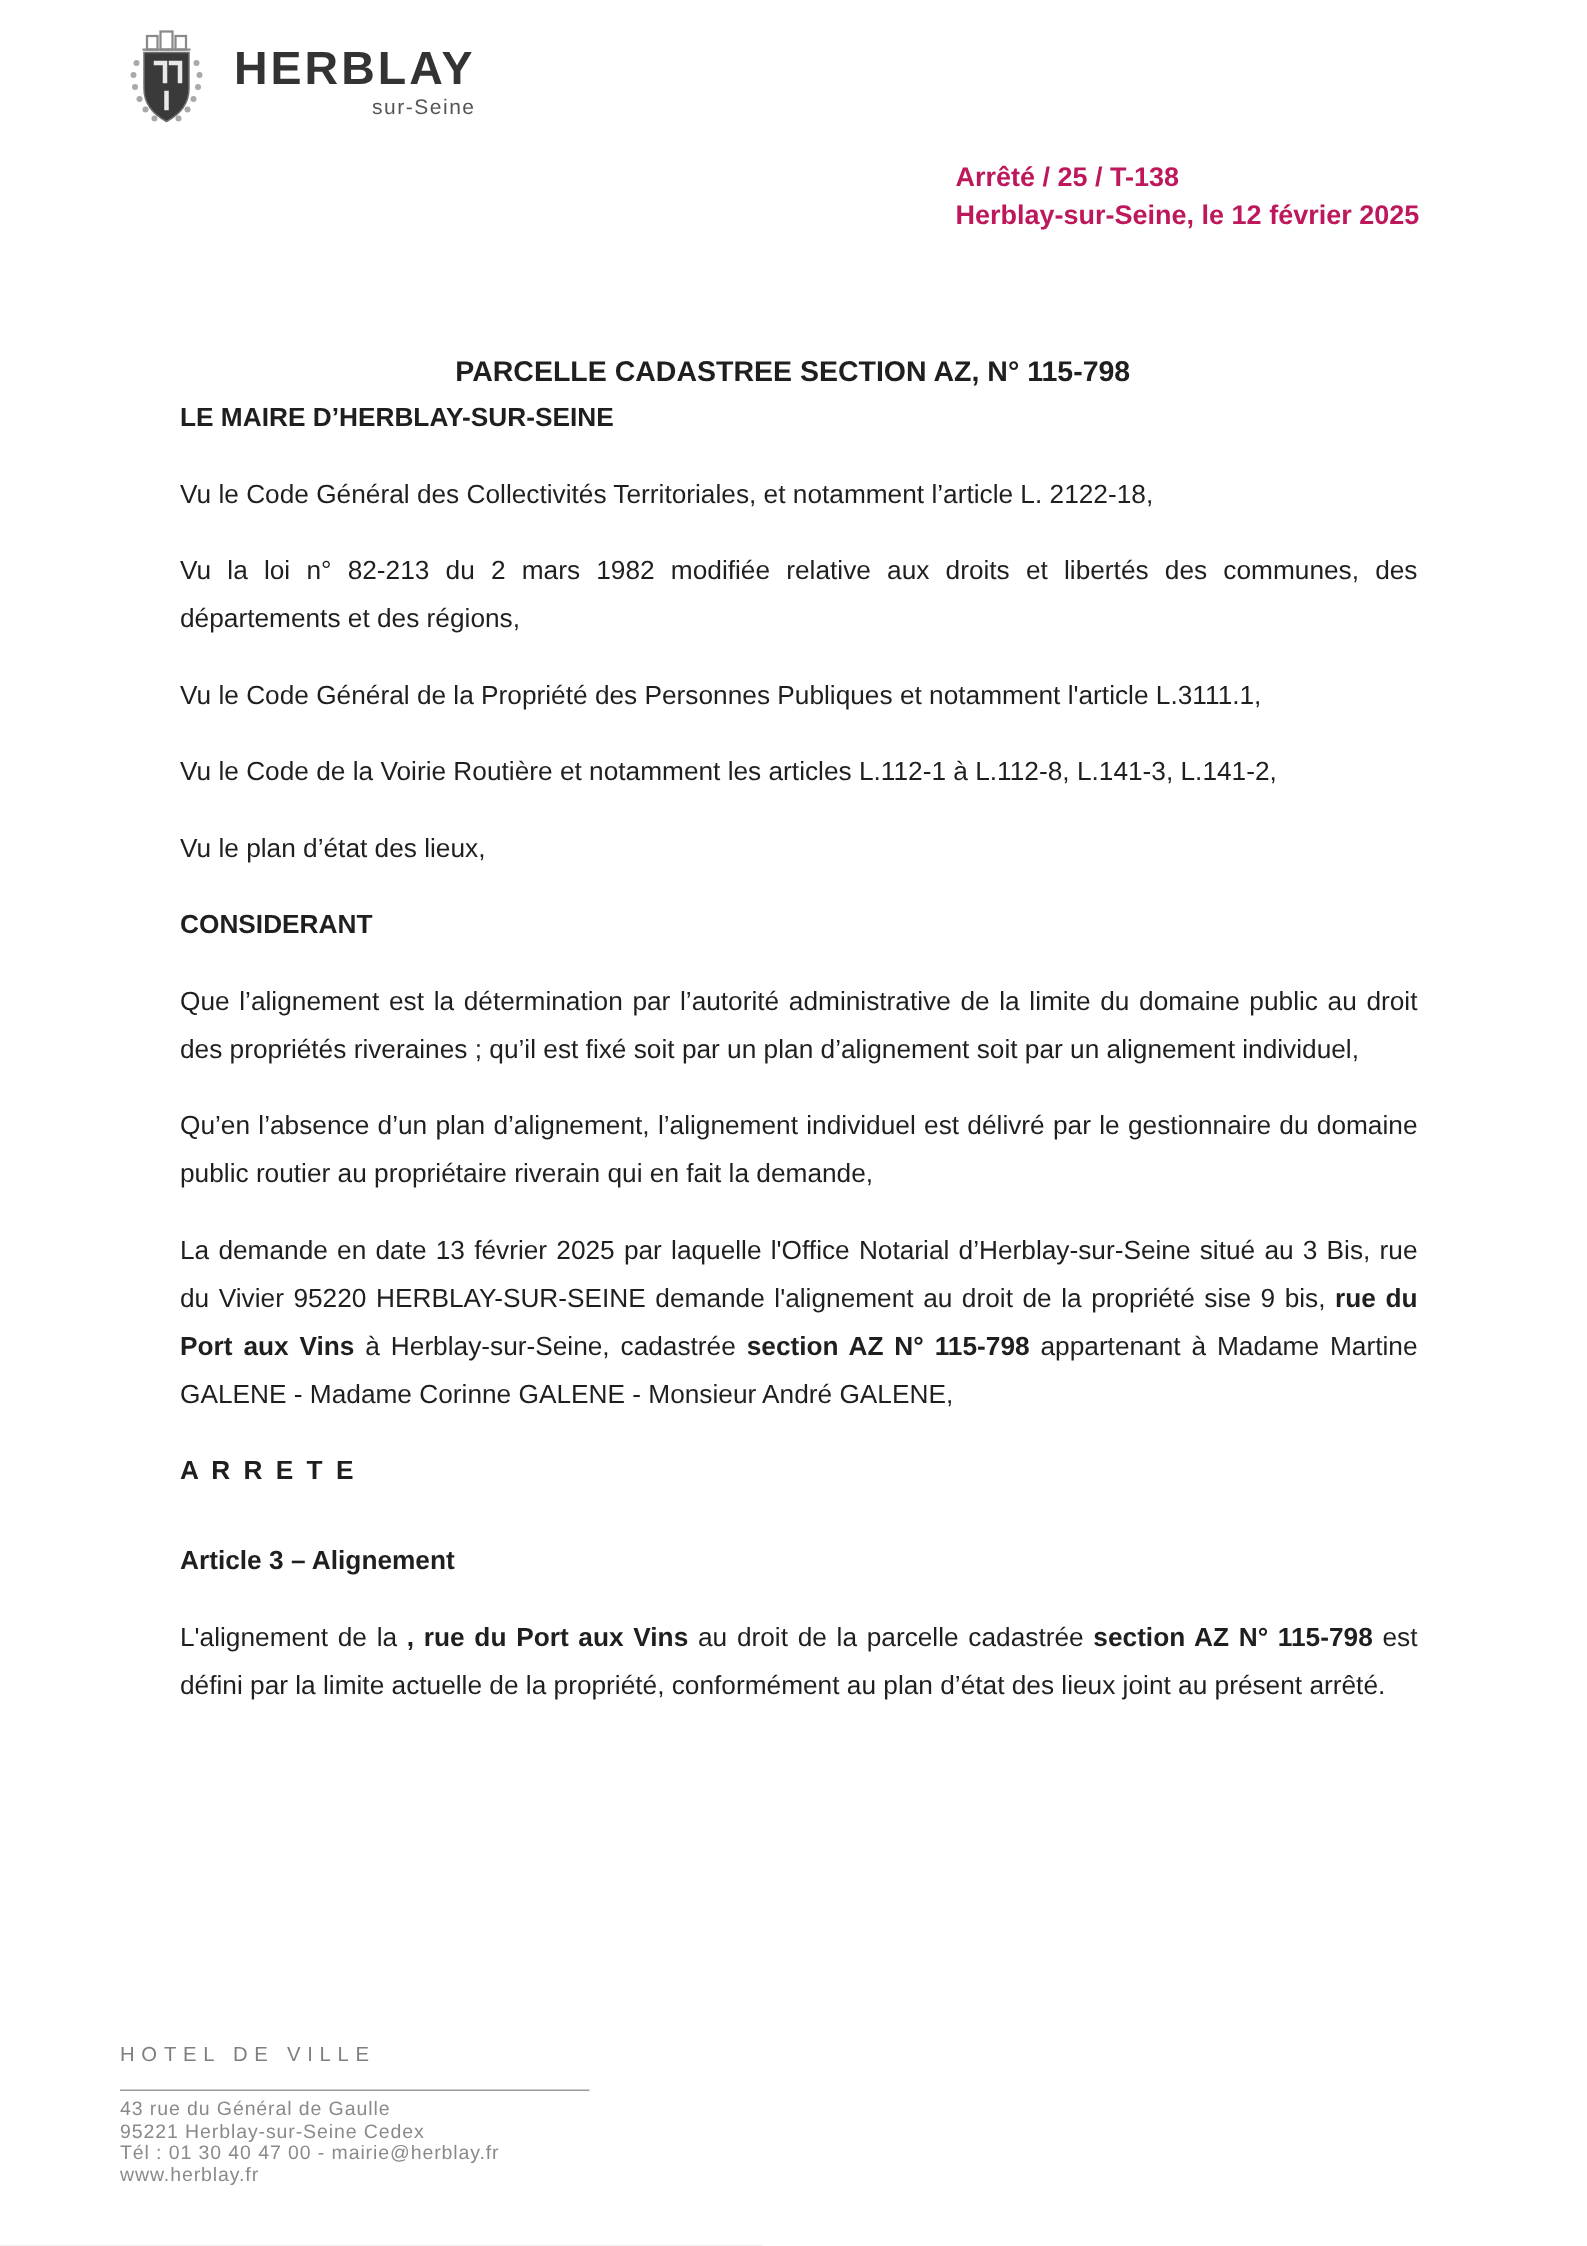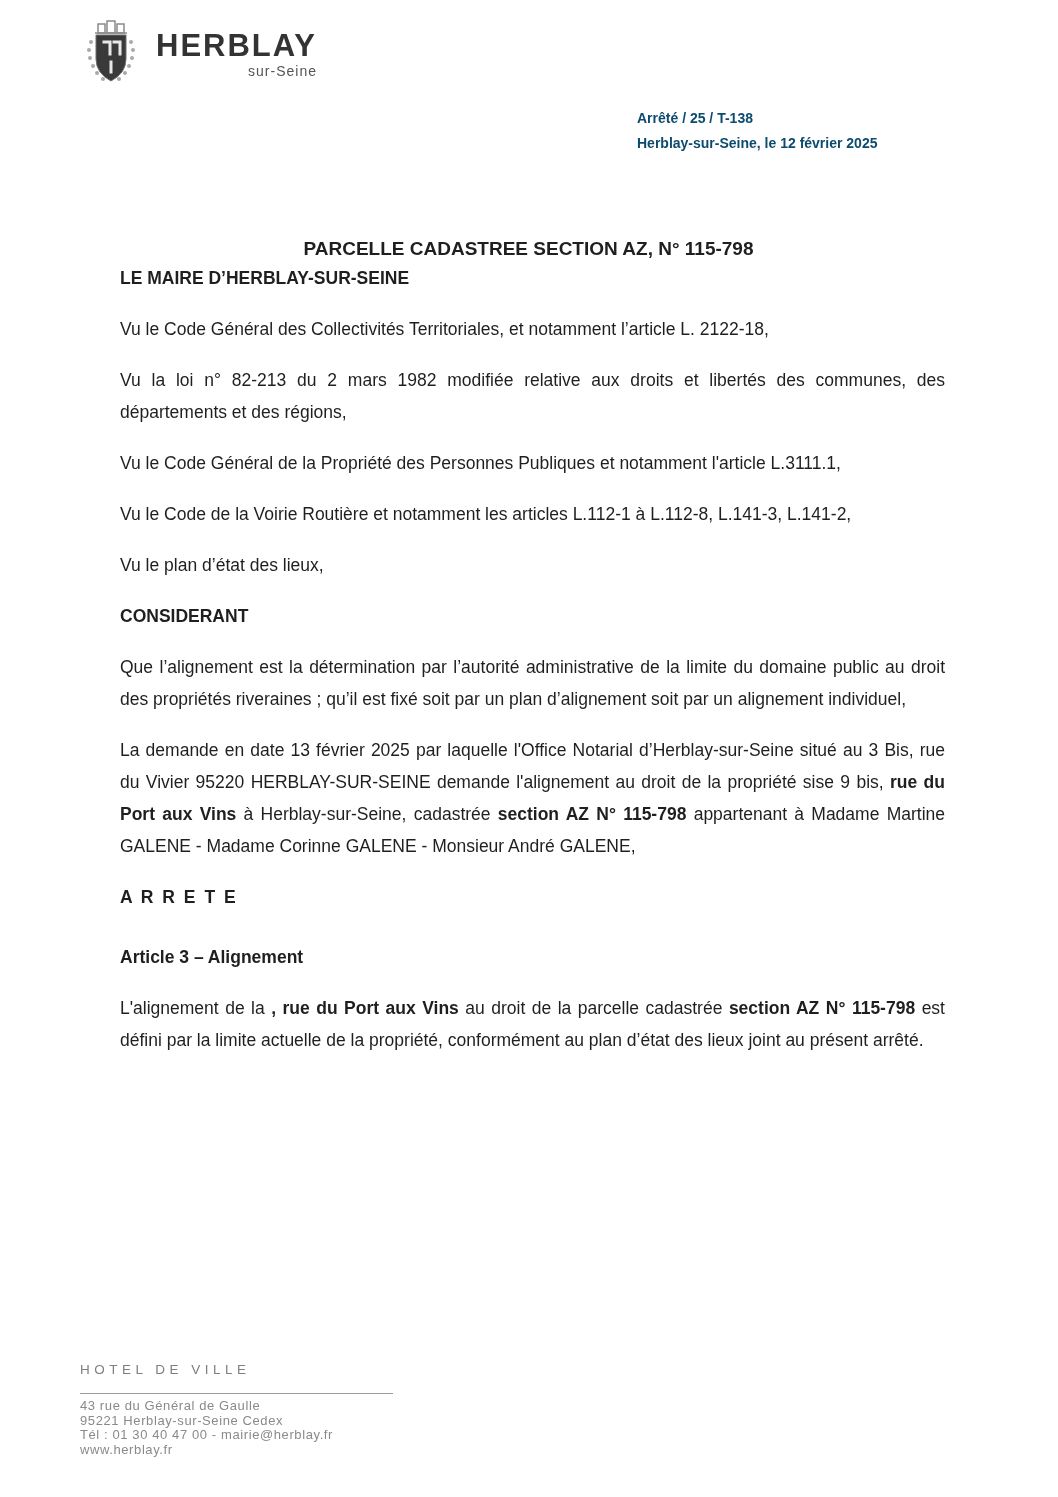--- a/index.html
+++ b/index.html
@@ -19,21 +19,21 @@
   .logo-text{margin-left:19px;padding-top:12px;}
   .logo-name{
     font-size:31px;font-weight:600;letter-spacing:2px;color:#333333;line-height:32px;
   }
   .logo-sub{
     text-align:right;font-size:14px;color:#555555;letter-spacing:1px;line-height:16px;margin-top:1px;
   }
   
   .ref-block{
     position:absolute;left:637px;top:106px;
-    font-size:14px;font-weight:bold;line-height:25px;color:#0c4a6e;
+    font-size:18px;font-weight:bold;line-height:25px;color:#be185d;
   }
   
   .doc-title{
     position:absolute;left:116px;top:176px;width:825px;
     text-align:center;font-size:19px;font-weight:bold;line-height:29px;color:#1f1f1f;
     white-space:pre-wrap;
   }
   
   .doc-body{
     position:absolute;left:120px;top:262px;width:825px;
@@ -111,20 +111,21 @@
 
     <p>Vu le Code Général des Collectivités Territoriales, et notamment l’article L. 2122-18,</p>
     <p>Vu la loi n° 82-213 du 2 mars 1982 modifiée relative aux droits et libertés des communes, des départements et des régions,</p>
     <p>Vu le Code Général de la Propriété des Personnes Publiques et notamment l'article L.3111.1,</p>
     <p>Vu le Code de la Voirie Routière et notamment les articles L.112-1 à L.112-8, L.141-3, L.141-2,</p>
     <p>Vu le plan d’état des lieux,</p>
 
     <div class="heading">CONSIDERANT</div>
 
     <p>Que l’alignement est la détermination par l’autorité administrative de la limite du domaine public au droit des propriétés riveraines ; qu’il est fixé soit par un plan d’alignement soit par un alignement individuel,</p>
+    <p>Qu’en l’absence d’un plan d’alignement, l’alignement individuel est délivré par le gestionnaire du domaine public routier au propriétaire riverain qui en fait la demande,</p>
     <p>La demande en date 13 février 2025 par laquelle l'Office Notarial d’Herblay-sur-Seine situé au 3 Bis, rue du Vivier 95220 HERBLAY-SUR-SEINE demande l'alignement au droit de la propriété sise 9 bis, <b>rue du Port aux Vins</b> à Herblay-sur-Seine, cadastrée <b>section AZ N° 115-798</b> appartenant à Madame Martine GALENE - Madame Corinne GALENE - Monsieur André GALENE,</p>
 
     <div class="heading heading-spaced">A R R E T E</div>
 
     <div class="heading mt-article">Article 3 – Alignement</div>
 
     <p>L'alignement de la <b>, rue du Port aux Vins</b> au droit de la parcelle cadastrée <b>section AZ N° 115-798</b> est défini par la limite actuelle de la propriété, conformément au plan d’état des lieux joint au présent arrêté.</p>
   </main>
 
   <footer class="doc-footer">

